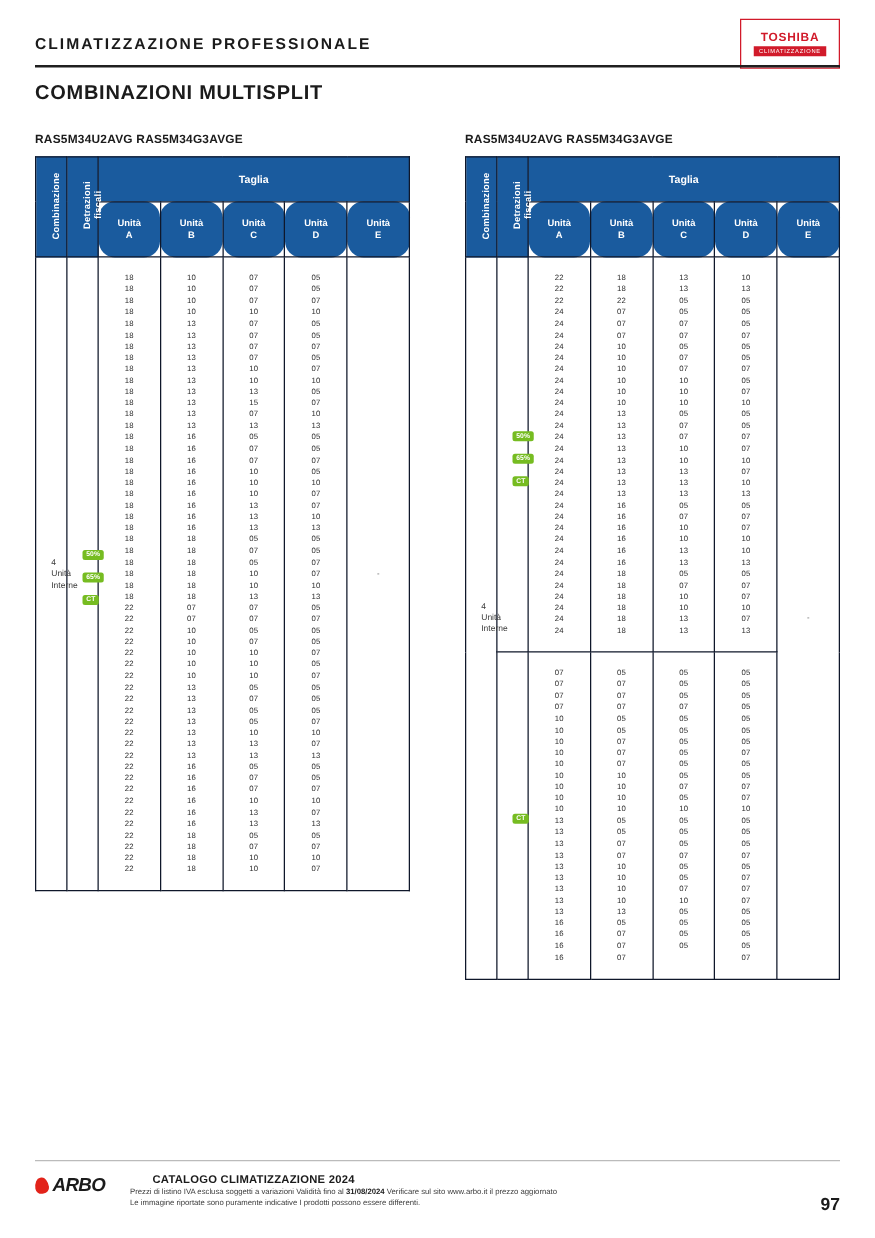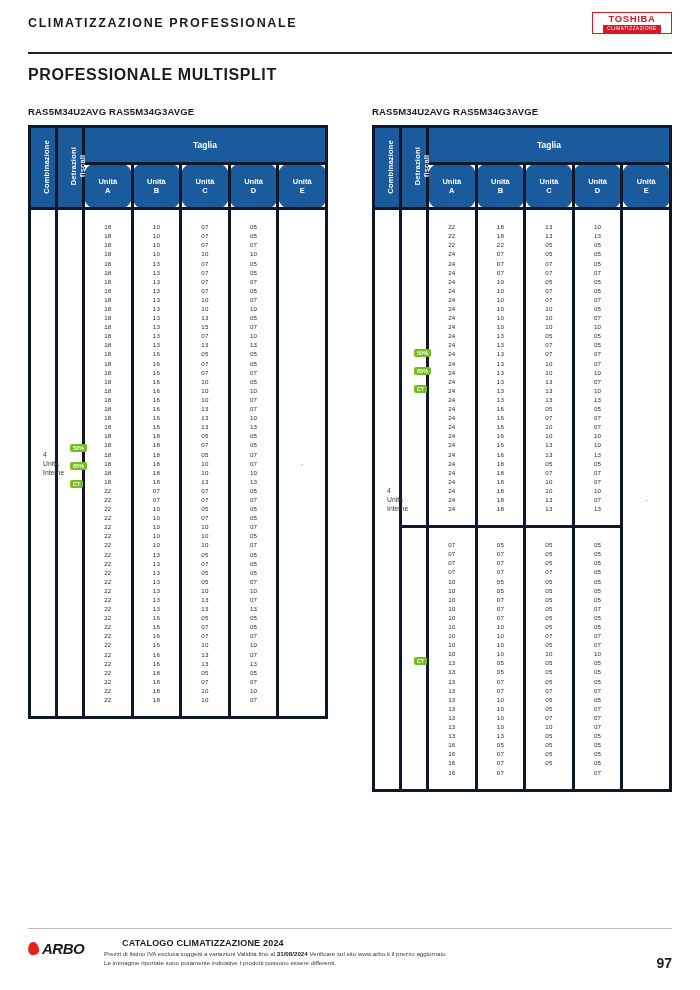--- a/index.html
+++ b/index.html
@@ -12,31 +12,31 @@
   .page {
     position: relative;
     width: 700px; height: 990px;
     background: #ffffff;
     overflow: hidden;
   }
 
   
   .header {
     position: absolute;
-    left: 28px; top: 6px; width: 644px; height: 34px;
+    left: 28px; top: 18px; width: 644px; height: 34px;
     display: flex; align-items: center; justify-content: space-between;
   }
   .header-title {
     font-size: 12.5px;
     font-weight: bold;
     letter-spacing: 1.6px;
     color: #1b1b1b;
   }
   .brand-box {
-    width: 80px; height: 22px;
+    width: 80px; height: 40px;
     border: 1px solid #d11a2a;
     display: flex; flex-direction: column;
     align-items: center; justify-content: center;
     background: #ffffff;
     text-align: right;
   }
   .brand-name {
     font-size: 9.5px; font-weight: bold; letter-spacing: .6px;
     color: #d11a2a; line-height: 10px;
   }
@@ -69,21 +69,21 @@
     margin-bottom: 7px;
   }
 
   
   table.combo {
     border-collapse: collapse;
     width: 300px;
     table-layout: fixed;
   }
   table.combo td, table.combo th {
-    border: 3px solid #0f172a;
+    border: 1px solid #0f172a;
     padding: 12px;
   }
   .hdr {
     background: #1a5b9e;
     color: #ffffff;
     font-weight: bold;
     text-align: center;
     vertical-align: middle;
     font-size: 7.5px;
   }
@@ -194,21 +194,21 @@
 
   <div class="header">
     <div class="header-title">CLIMATIZZAZIONE PROFESSIONALE</div>
     <div class="brand-box">
       <div class="brand-name">TOSHIBA</div>
       <div class="brand-sub">CLIMATIZZAZIONE</div>
     </div>
   </div>
   <div class="header-rule"></div>
 
-  <div class="page-title">PROFESSIONALE MULTISPLIT</div>
+  <div class="page-title">COMBINAZIONI MULTISPLIT</div>
 
   <div class="col col-left">
     <div class="model-block">RAS5M34U2AVG
 RAS5M34G3AVGE</div>
     <table class="combo">
       <tbody>
           <tr>
         <th class="hdr hdr-vert" rowspan="2"><span>Combinazione</span></th>
         <th class="hdr hdr-vert" rowspan="2"><span>Detrazioni
 fiscali</span></th>

